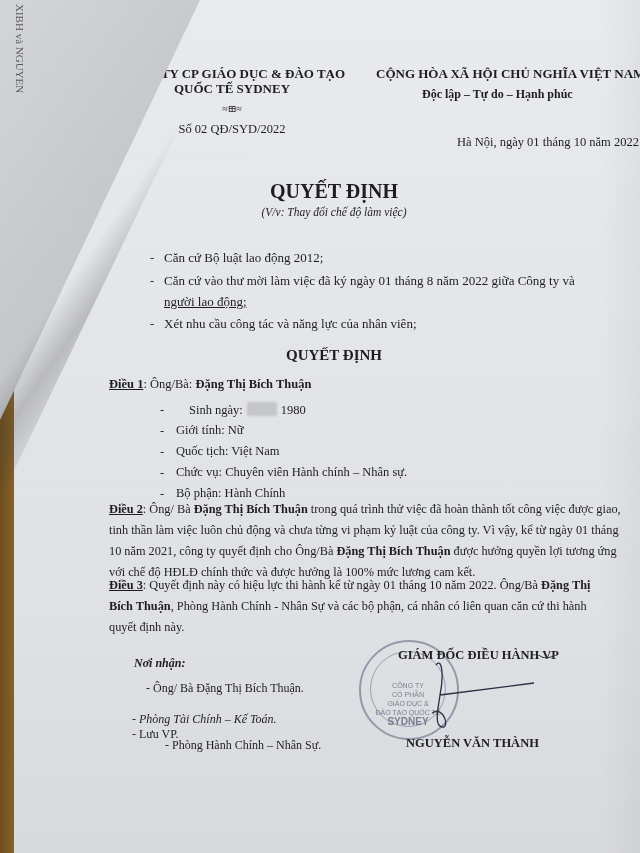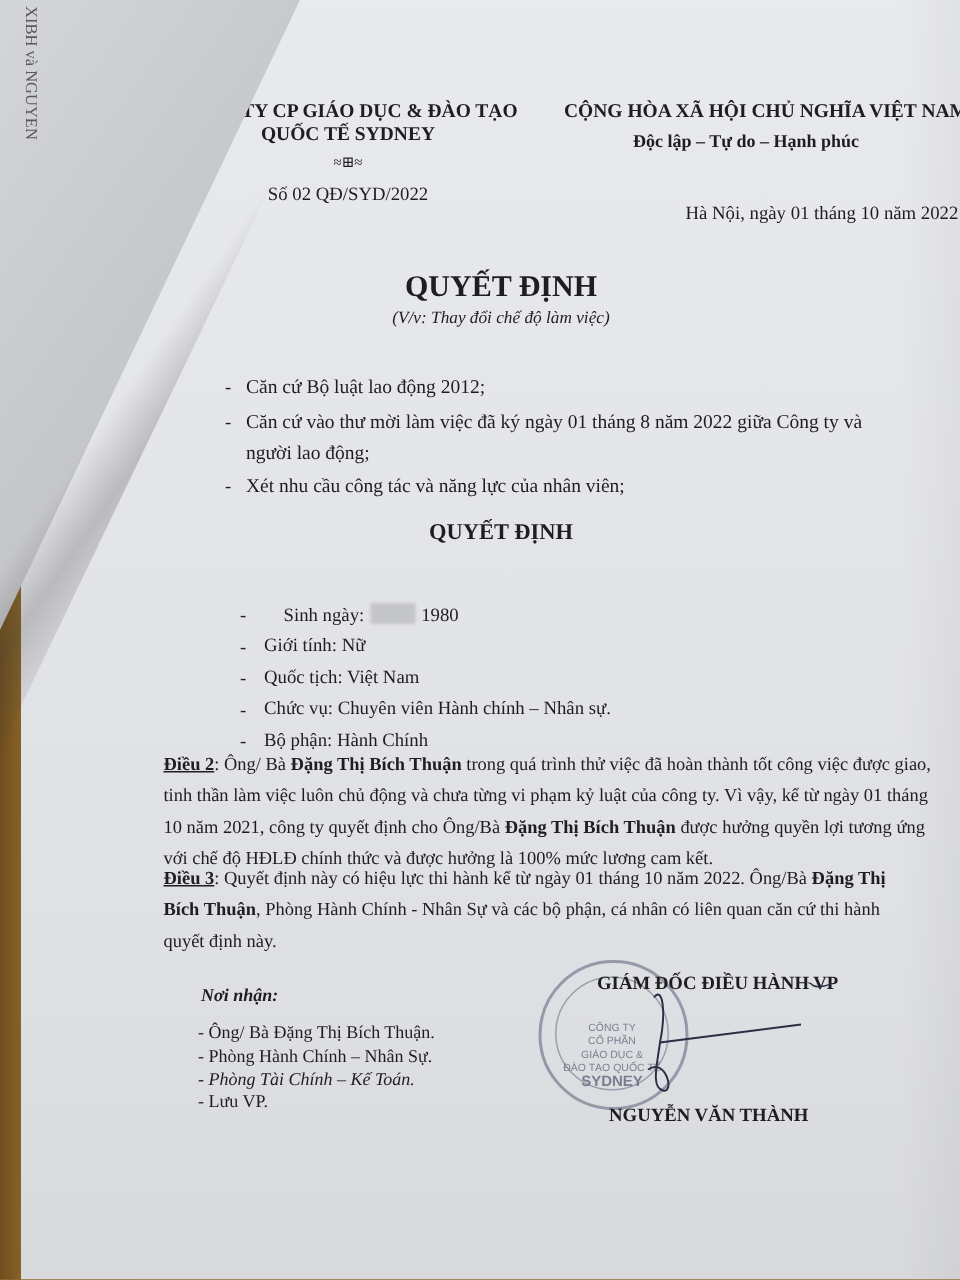--- a/index.html
+++ b/index.html
@@ -92,26 +92,29 @@
   <div class="abs rep2">Độc lập – Tự do – Hạnh phúc</div>
   <div class="abs date">Hà Nội, ngày 01 tháng 10 năm 2022</div>
 
   <div class="abs title1">QUYẾT ĐỊNH</div>
   <div class="abs subtitle">(V/v: Thay đổi chế độ làm việc)</div>
 
   <span class="dash" style="left:136px;top:251px;">-</span>
   <div class="abs basis" style="left:150px;top:250px;">Căn cứ Bộ luật lao động 2012;</div>
   <span class="dash" style="left:136px;top:274px;">-</span>
   <div class="abs basis" style="left:150px;top:273px;">Căn cứ vào thư mời làm việc đã ký ngày 01 tháng 8 năm 2022 giữa Công ty và</div>
-  <div class="abs basis" style="left:150px;top:294px;">người lao động;</div>
+  <div class="abs basis" style="left:150px;top:294px;text-decoration:underline;">người lao động;</div>
   <span class="dash" style="left:136px;top:317px;">-</span>
   <div class="abs basis" style="left:150px;top:316px;">Xét nhu cầu công tác và năng lực của nhân viên;</div>
 
   <div class="abs title2">QUYẾT ĐỊNH</div>
 
+  <div class="abs body" style="left:95px;top:377px;">
+    <span class="u">Điều 1</span><span>: Ông/Bà: </span><span class="bold">Đặng Thị Bích Thuận</span>
+  </div>
 
   <span class="dash" style="left:146px;top:403px;">-</span>
   <div class="abs body" style="left:175px;top:402px;">
     <span>Sinh ngày:</span><span class="blur"></span><span>1980</span>
   </div>
   <span class="dash" style="left:146px;top:424px;">-</span>
   <div class="abs body" style="left:162px;top:423px;">
     <span>Giới tính:</span> <span>Nữ</span>
   </div>
   <span class="dash" style="left:146px;top:445px;">-</span>
@@ -129,22 +132,22 @@
 
   <div class="para" style="top:499px;left:95px;width:522px;">
     <span class="u">Điều 2</span><span>: Ông/ Bà </span><span class="bold">Đặng Thị Bích Thuận</span><span> trong quá trình thử việc đã hoàn thành tốt công việc được giao, tinh thần làm việc luôn chủ động và chưa từng vi phạm kỷ luật của công ty. Vì vậy, kể từ ngày 01 tháng 10 năm 2021, công ty quyết định cho Ông/Bà </span><span class="bold">Đặng Thị Bích Thuận</span><span> được hưởng quyền lợi tương ứng với chế độ HĐLĐ chính thức và được hưởng là 100% mức lương cam kết.</span>
   </div>
 
   <div class="para" style="top:575px;left:95px;width:500px;">
     <span class="u">Điều 3</span><span>: Quyết định này có hiệu lực thi hành kể từ ngày 01 tháng 10 năm 2022. Ông/Bà </span><span class="bold">Đặng Thị Bích Thuận</span><span>, Phòng Hành Chính - Nhân Sự và các bộ phận, cá nhân có liên quan căn cứ thi hành quyết định này.</span>
   </div>
 
   <div class="abs recv-title">Nơi nhận:</div>
-  <div class="abs recv" style="top:681px;">- Ông/ Bà Đặng Thị Bích Thuận.</div>
-  <div class="abs recv" style="top:697px;">- Phòng Hành Chính – Nhân Sự.</div>
+  <div class="abs recv" style="top:681px;margin-left:14px;">- Ông/ Bà Đặng Thị Bích Thuận.</div>
+  <div class="abs recv" style="top:738px;margin-left:33px;">- Phòng Hành Chính – Nhân Sự.</div>
   <div class="abs recv" style="top:712px;font-style:italic;">- Phòng Tài Chính – Kế Toán.</div>
   <div class="abs recv" style="top:727px;">- Lưu VP.</div>
 
   <div class="stamp">
     <div class="stamp-inner">
       <span>CÔNG TY</span>
       <span>CỔ PHẦN</span>
       <span>GIÁO DỤC &amp;</span>
       <span>ĐÀO TẠO QUỐC TẾ</span>
       <span class="big">SYDNEY</span>

